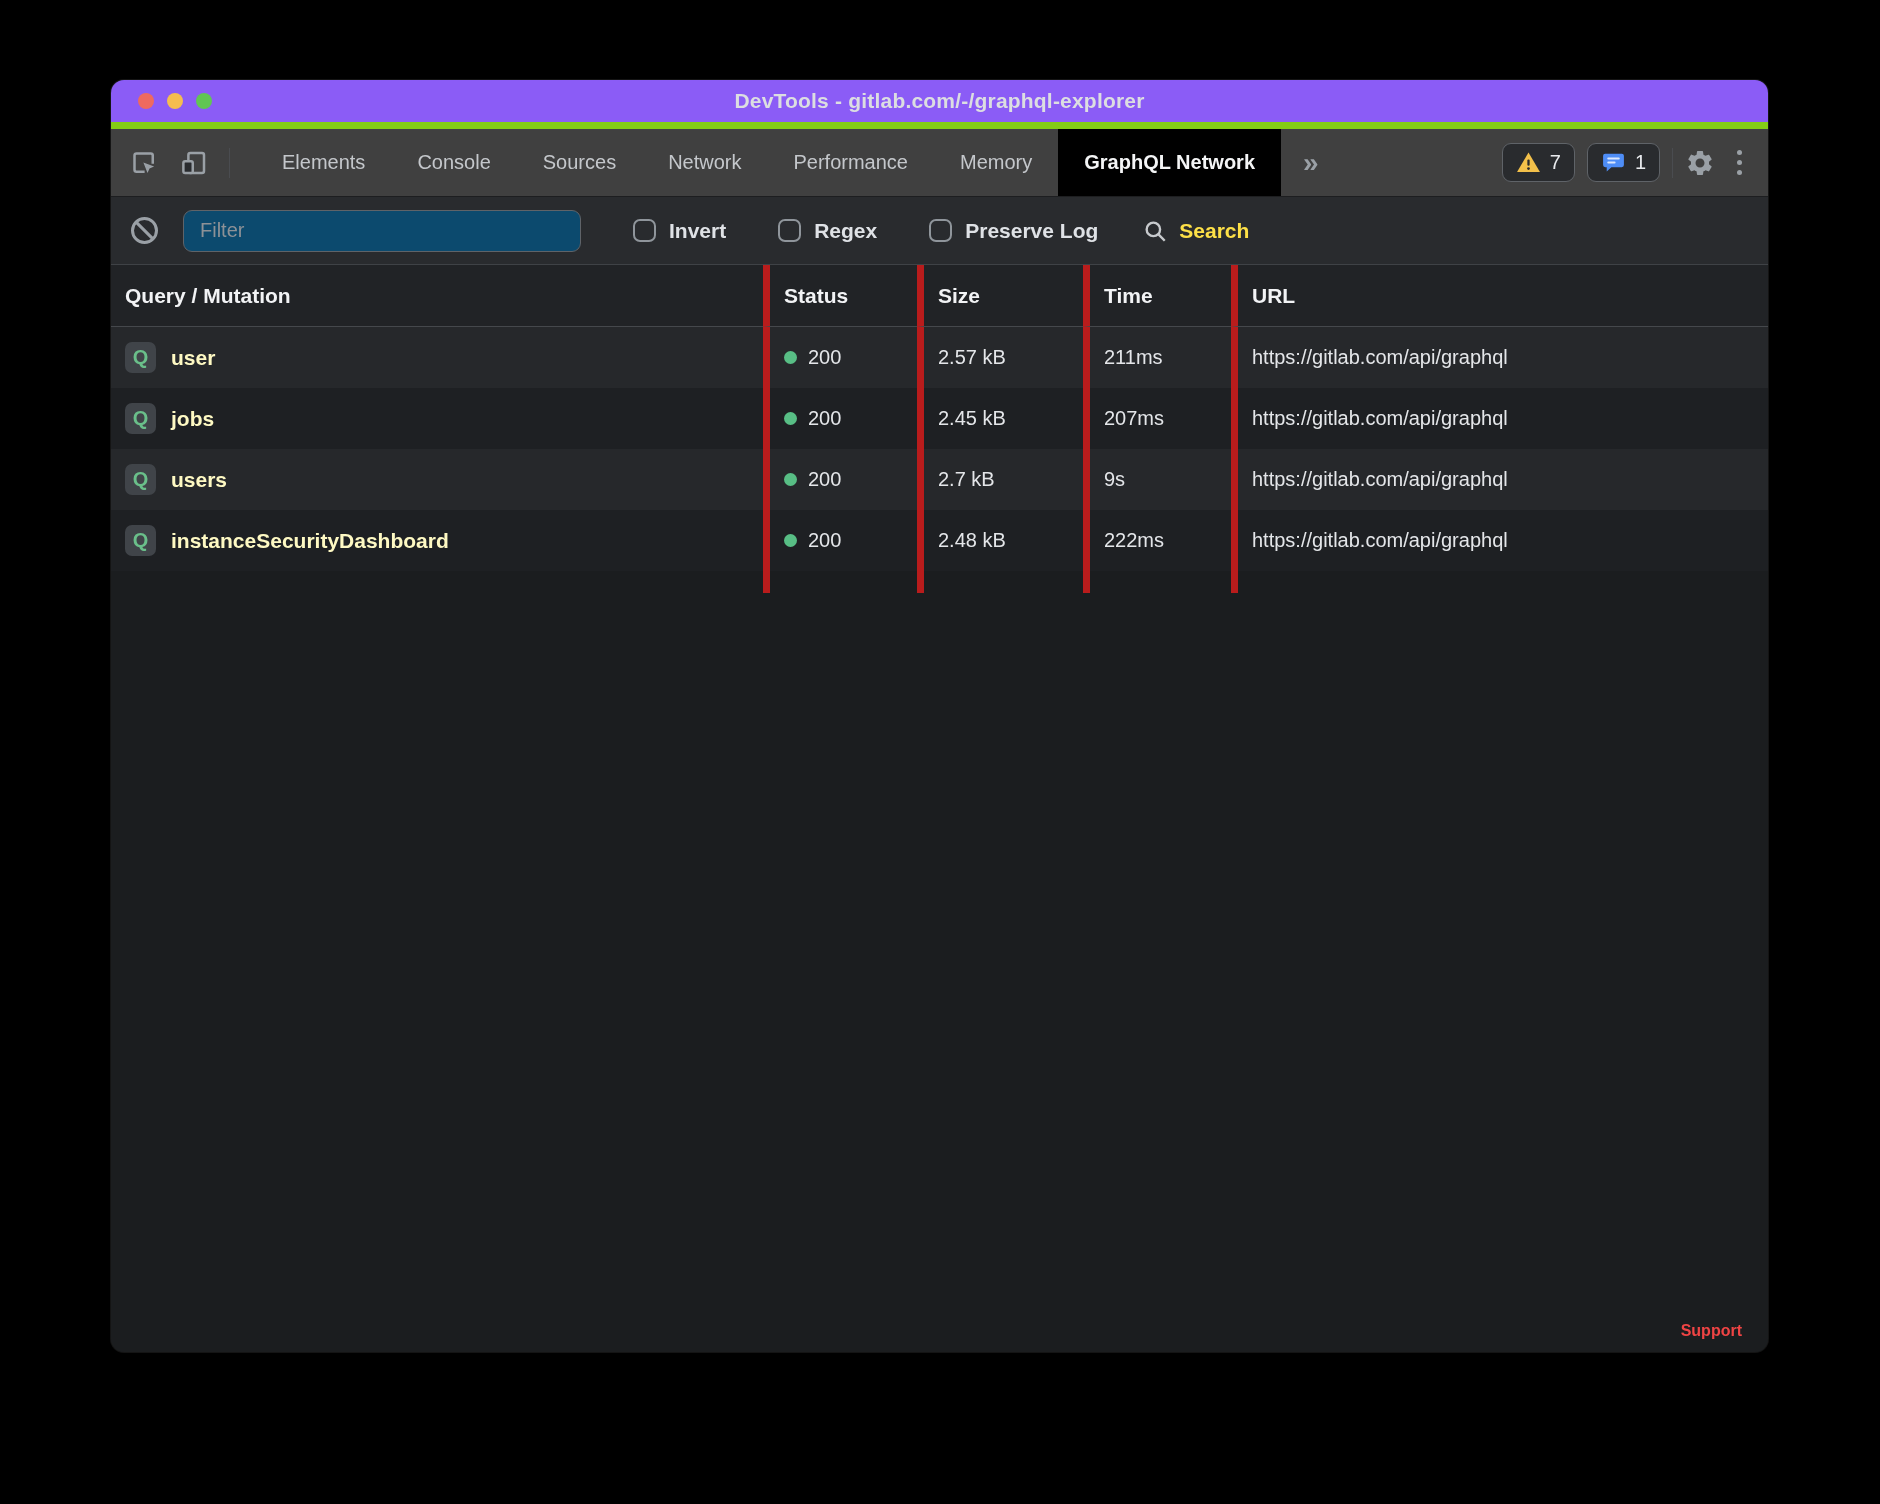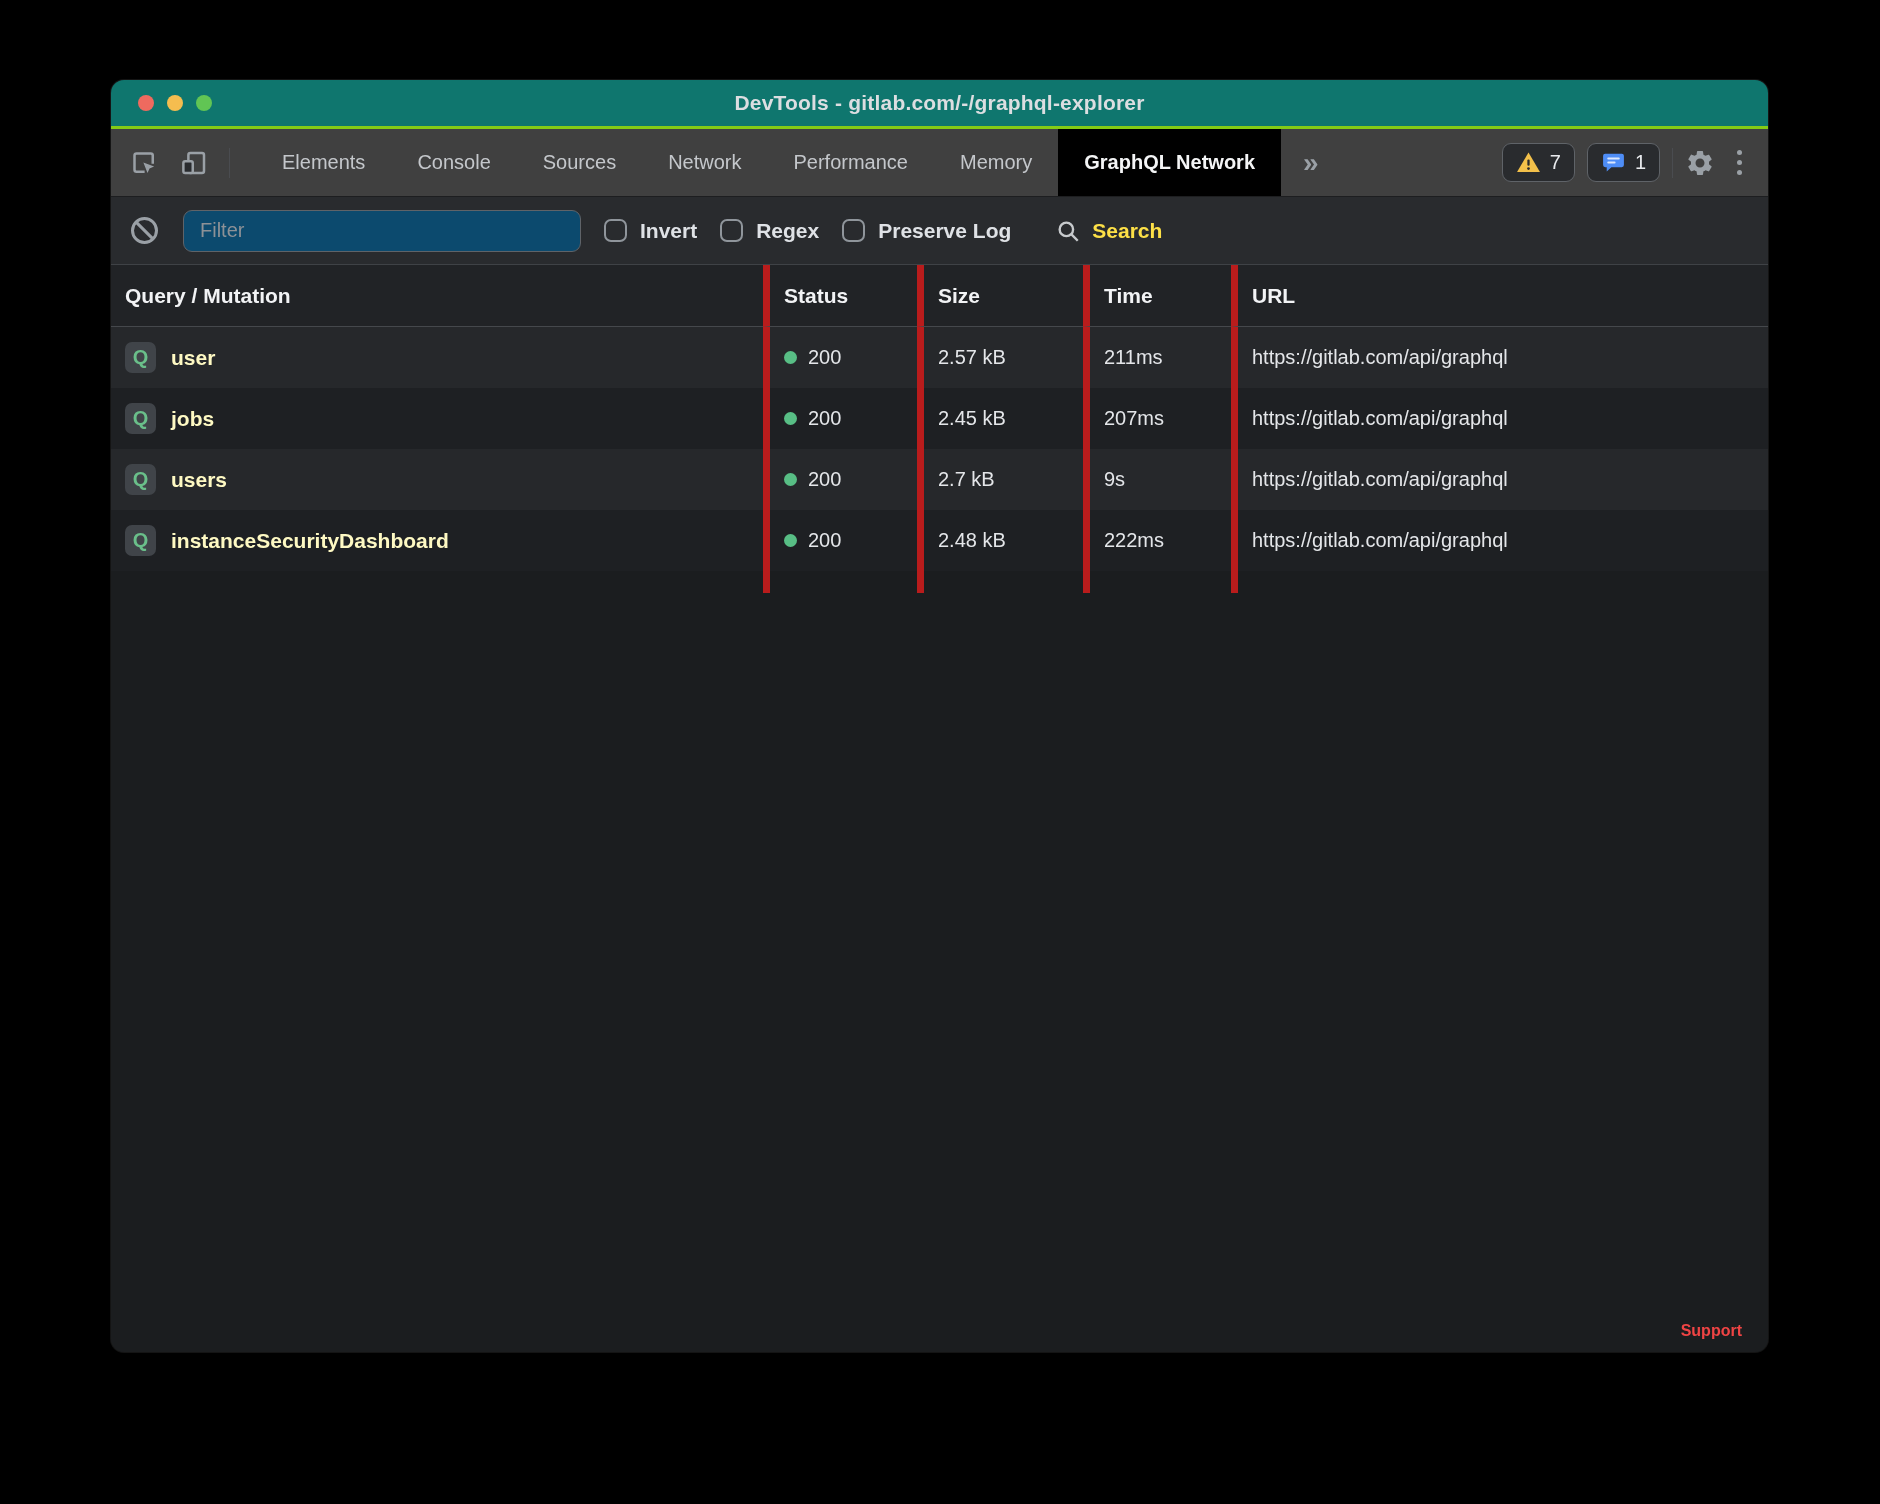--- a/index.html
+++ b/index.html
@@ -5,23 +5,23 @@
   * { margin:0; padding:0; box-sizing:border-box; }
   html,body { width:1880px; height:1504px; background:#000; overflow:hidden;
               font-family:"Liberation Sans", sans-serif; }
 
   .window { position:absolute; left:111px; top:80px; width:1657px; height:1272px;
             background:#1b1d1f; border-radius:13px; overflow:hidden;
             box-shadow:0 0 0 1px rgba(255,255,255,0.08), 0 24px 70px rgba(0,0,0,0.7);
             display:flex; flex-direction:column; }
 
   
-  .titlebar { height:49px; background:#0f766e; flex:0 0 auto; position:relative;
+  .titlebar { height:49px; background:#8b5cf6; flex:0 0 auto; position:relative;
               display:flex; align-items:center; justify-content:center;
-              border-bottom:3px solid #84cc16; }
+              border-bottom:7px solid #84cc16; }
   .traffic { position:absolute; left:27px; top:0; height:100%; display:flex; align-items:center; gap:13px; }
   .light { width:16px; height:16px; border-radius:50%; }
   .light.red    { background:#ee6a5f; }
   .light.yellow { background:#f5bd4f; }
   .light.green  { background:#61c554; }
   .wtitle { color:#dcdee1; font-weight:bold; font-size:21px; letter-spacing:.2px; }
 
   
   .tabbar { height:68px; background:#404040; flex:0 0 auto; display:flex; align-items:stretch;
             border-bottom:1px solid #1d1e20; }
@@ -43,21 +43,21 @@
                padding:0 20px; border-bottom:1px solid #3f4246; }
   .block-icon { width:27px; height:27px; border:3px solid #9aa0a6; border-radius:50%;
                 position:relative; flex:0 0 auto; }
   .block-icon::after { content:""; position:absolute; left:-1px; top:9px; width:23px; height:3px;
                        background:#9aa0a6; transform:rotate(45deg); }
   .filter-input { margin-left:25px; width:398px; height:42px; background:#0c4a6e;
                   border:1.5px solid #5f6368; border-radius:9px; color:#e8eaed;
                   font-size:20px; padding:0 16px; outline:none;
                   font-family:"Liberation Sans", sans-serif; }
   .filter-input::placeholder { color:#8d9196; }
-  .check { display:flex; align-items:center; gap:13px; margin-left:23px;
+  .check { display:flex; align-items:center; gap:13px; margin-left:52px;
            color:#dfe2e6; font-weight:bold; font-size:21px; white-space:nowrap; }
   .box { width:23px; height:23px; border:2.5px solid #8f959b; border-radius:7px; background:transparent; }
   .search { display:flex; align-items:center; gap:11px; margin-left:44px;
             color:#fde047; font-weight:bold; font-size:21px; }
 
   
   .content { flex:1; position:relative; background:#1b1d1f; }
   .table { display:grid; grid-template-columns:652px 154px 166px 148px 1fr; }
   .trow { display:contents; }
   .hcell { height:62px; background:#212326; display:flex; align-items:center; padding:0 14px;

